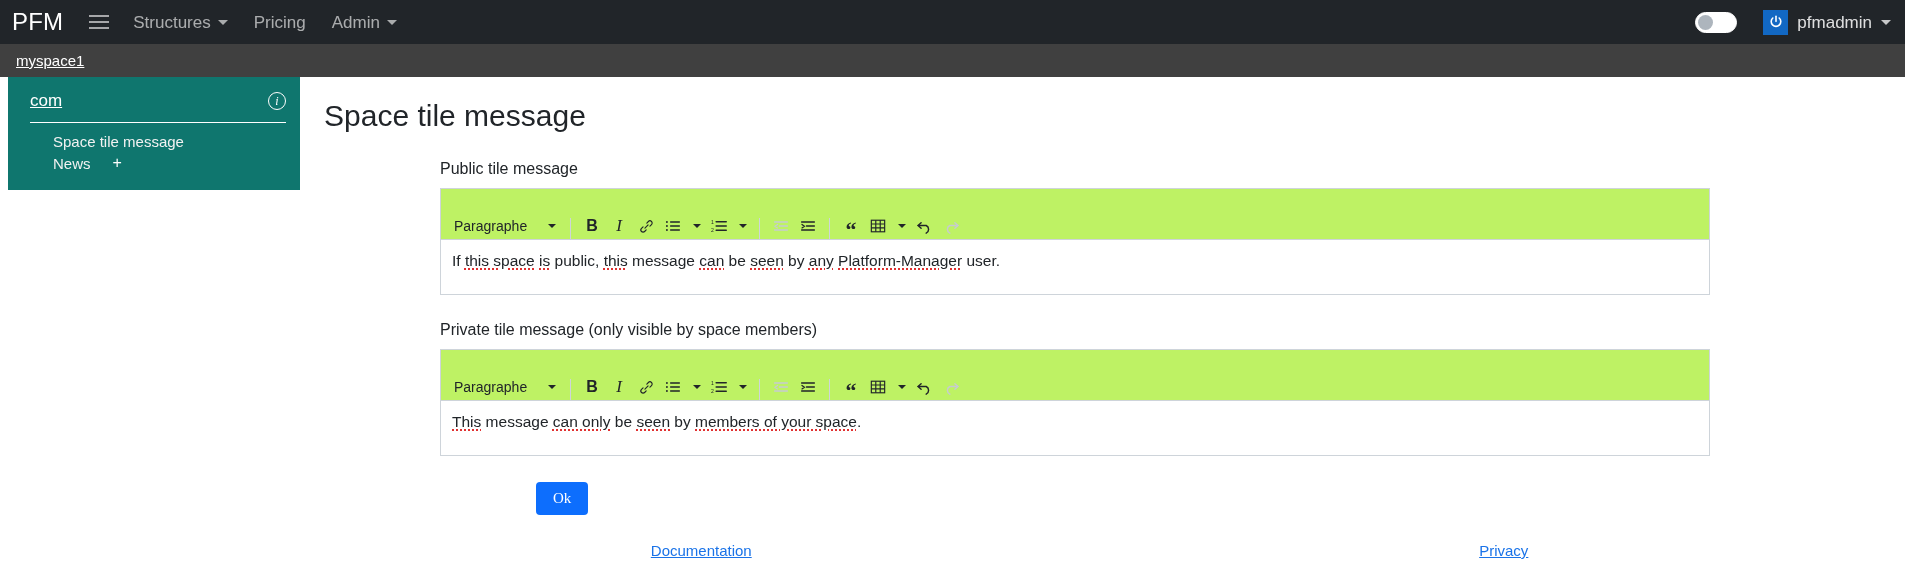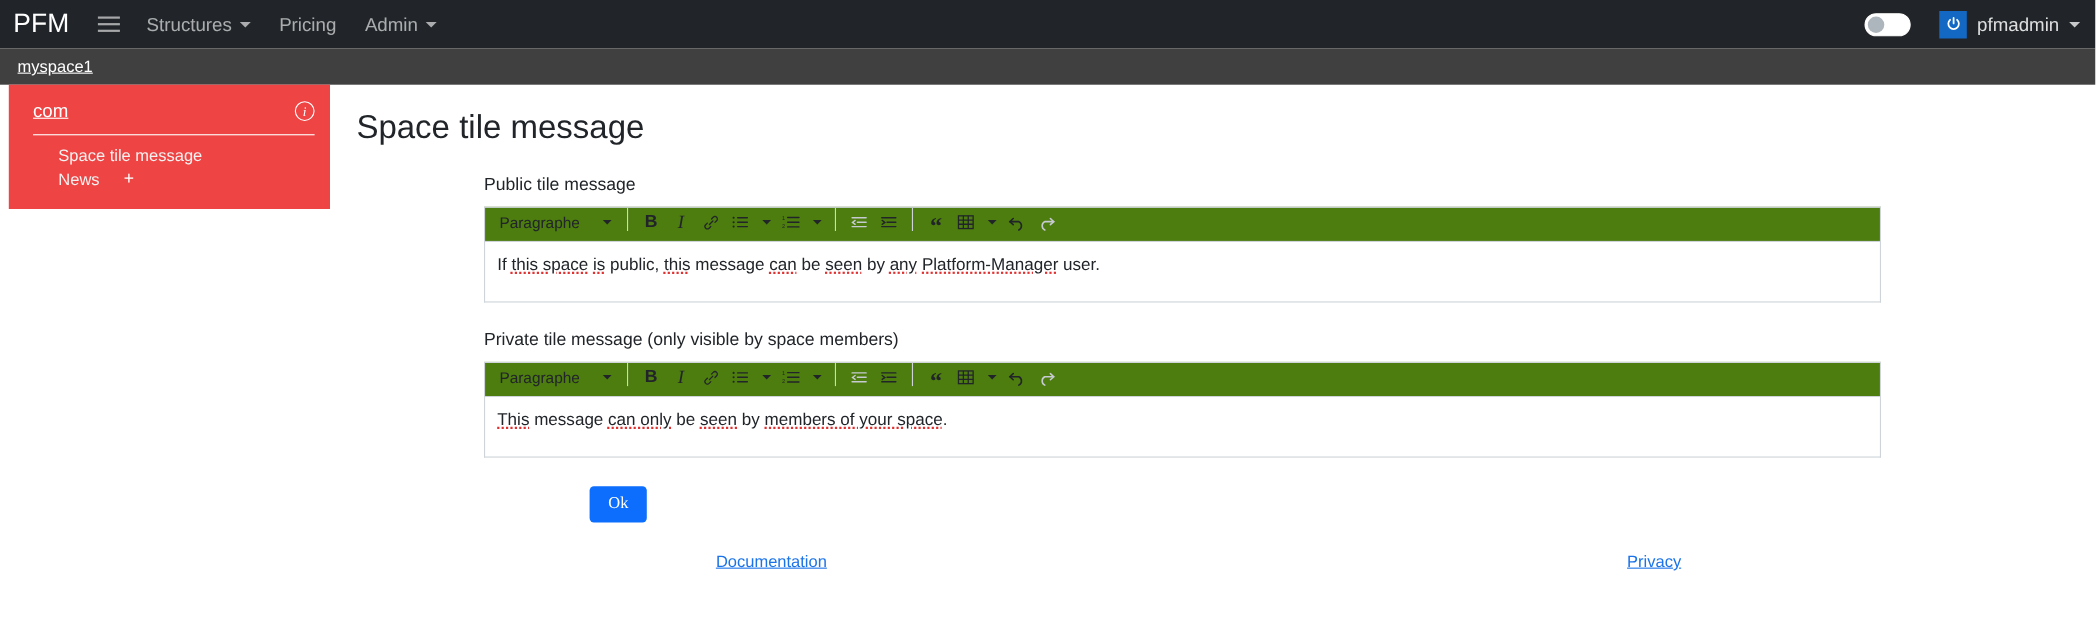--- a/index.html
+++ b/index.html
@@ -108,21 +108,21 @@
     cursor: pointer;
   }
 
   
   .body-wrap { position: relative; }
 
   .space-panel {
     position: absolute;
     left: 8px; top: 0;
     width: 292px;
-    background: #ef4444;
+    background: #0f766e;
     padding: 14px 14px 16px 22px;
   }
   .space-head {
     display: flex; align-items: center; justify-content: space-between;
   }
   .space-title {
     font-size: 17px; color: #ffffff;
     text-decoration: underline;
     cursor: pointer;
   }
@@ -170,24 +170,24 @@
   .field-label {
     font-size: 16px;
     color: #212529;
     margin-bottom: 10px;
   }
 
   
   .editor { margin-bottom: 26px; }
   .editor-toolbar {
     border: 1px solid #ced4da;
-    background: #4d7c0f;
-    height: 32px;
+    background: #bef264;
+    height: 52px;
     display: flex;
-    align-items: flex-start;
+    align-items: flex-end;
     padding: 0 9px;
     gap: 1px;
   }
   .fmt-select {
     display: flex; align-items: center;
     justify-content: space-between;
     width: 112px;
     height: 26px;
     font-size: 14px;
     color: #212529;

